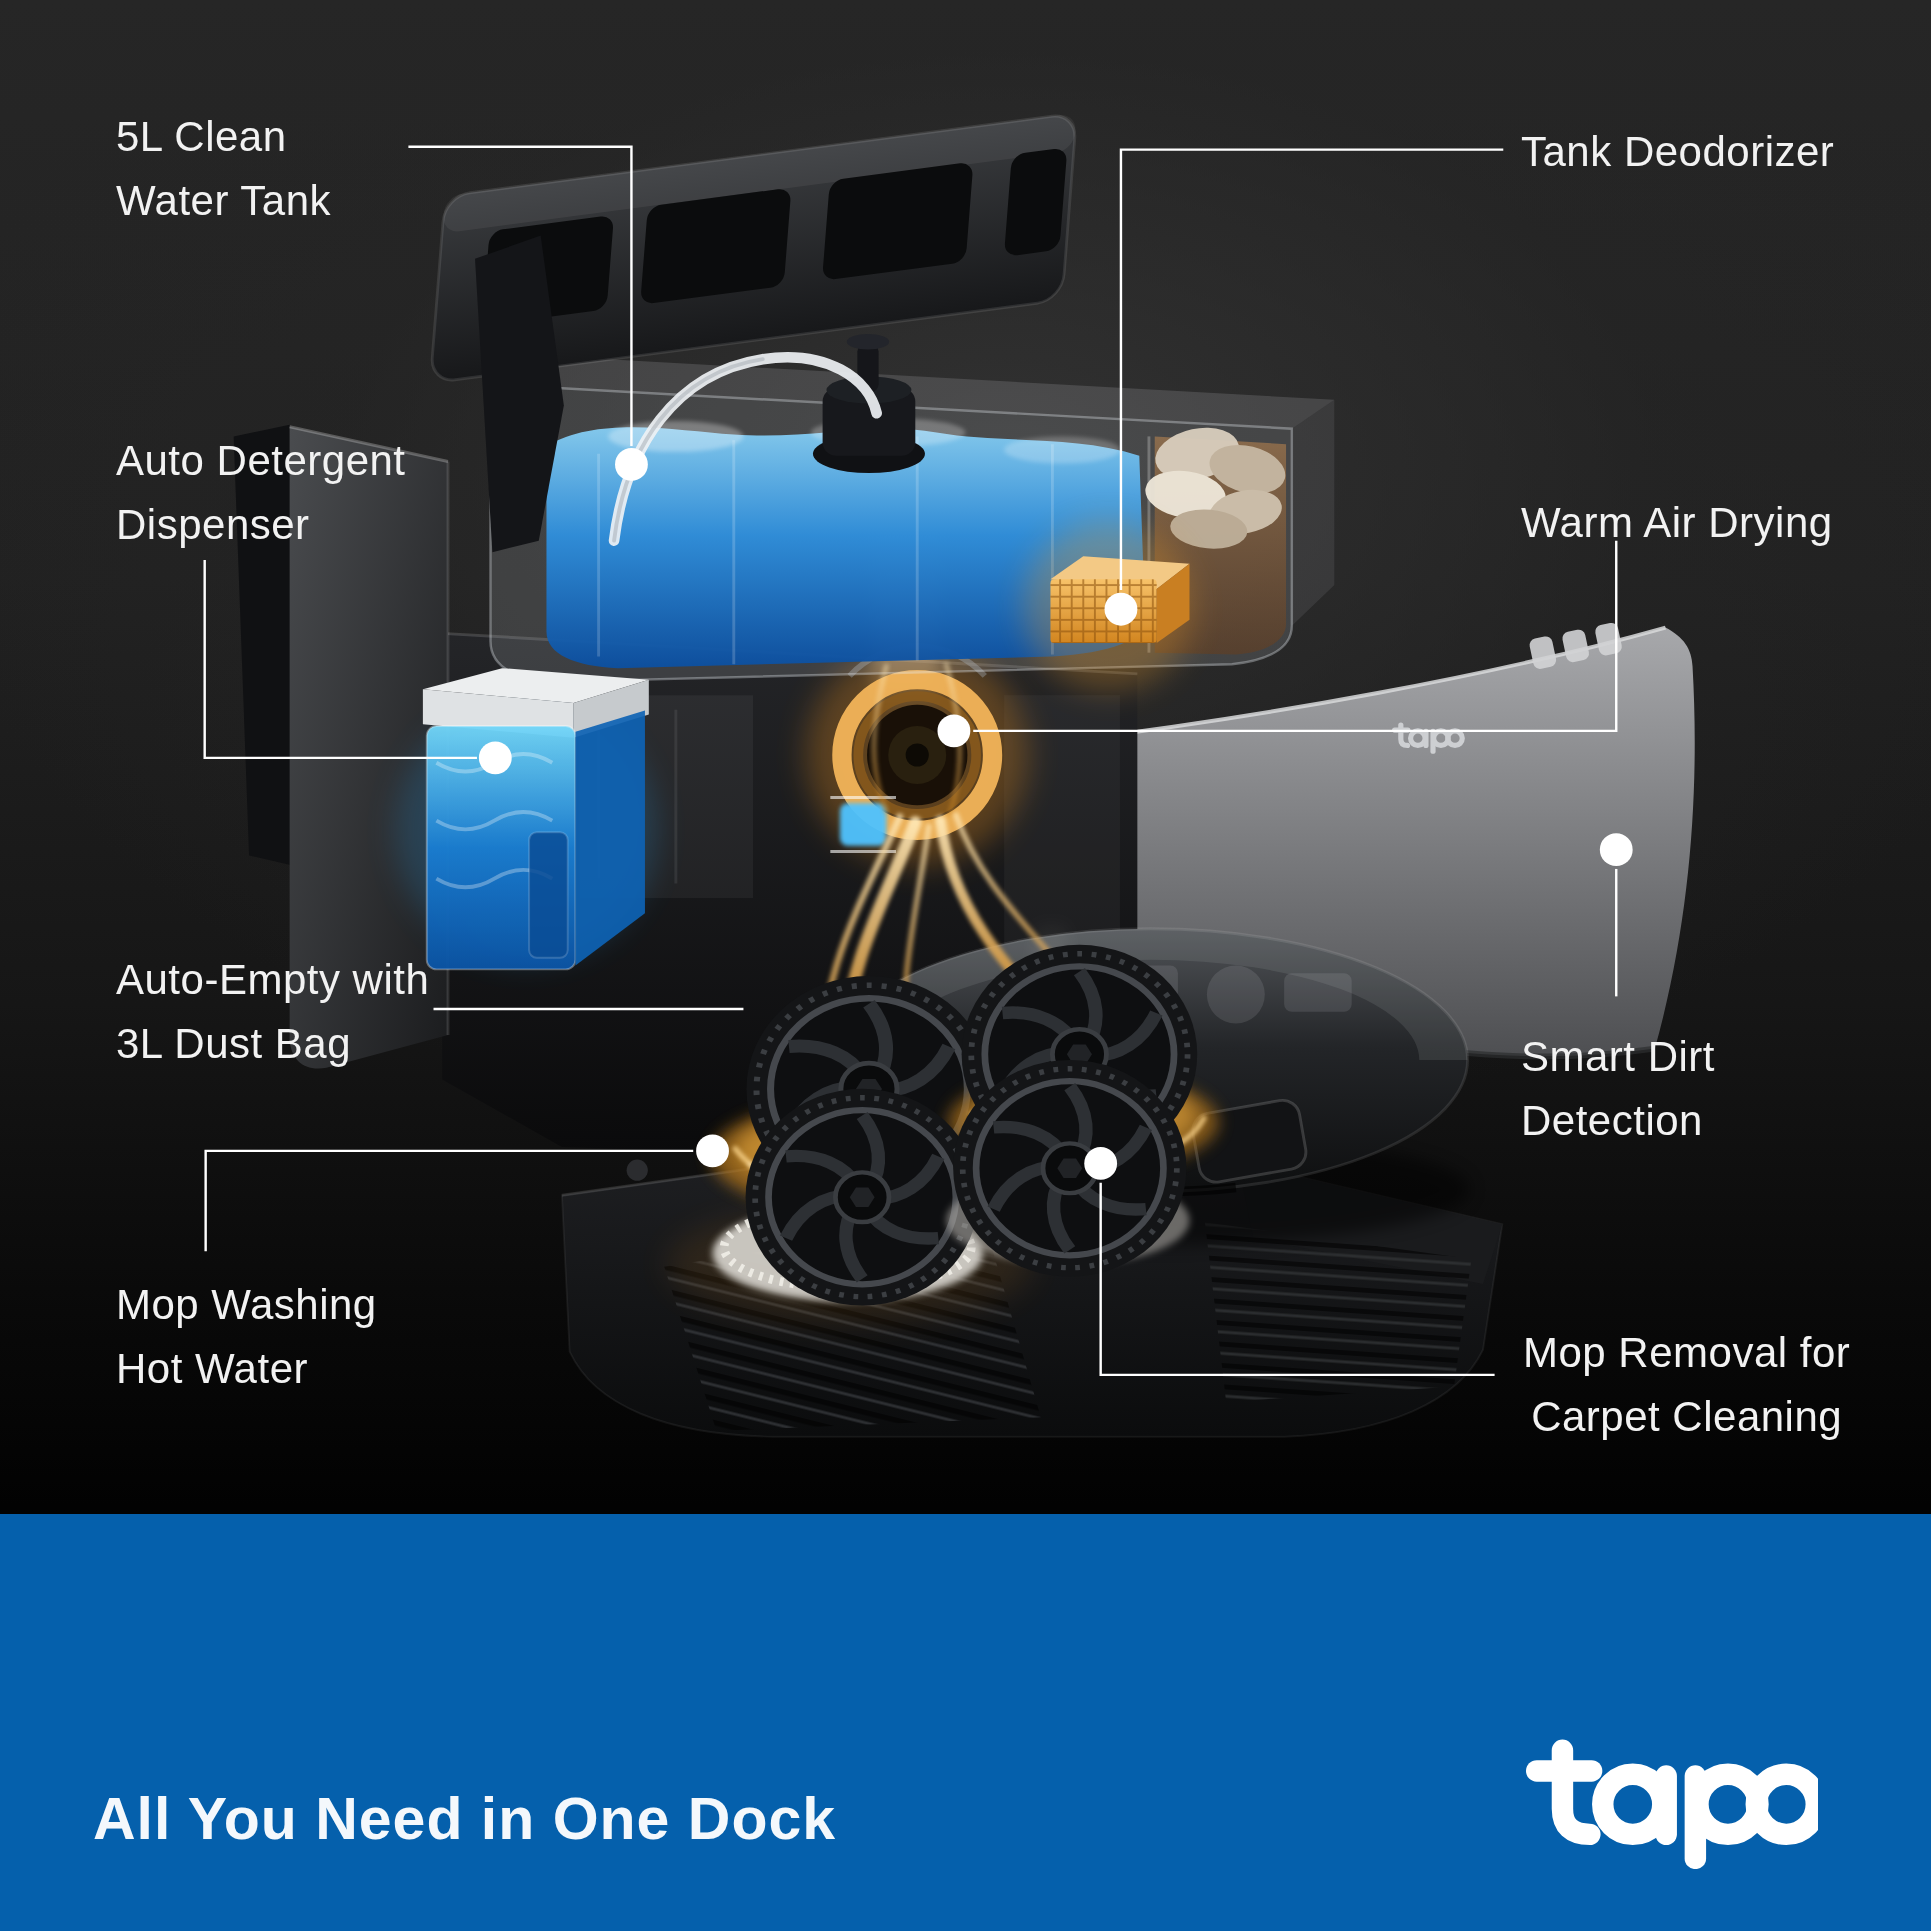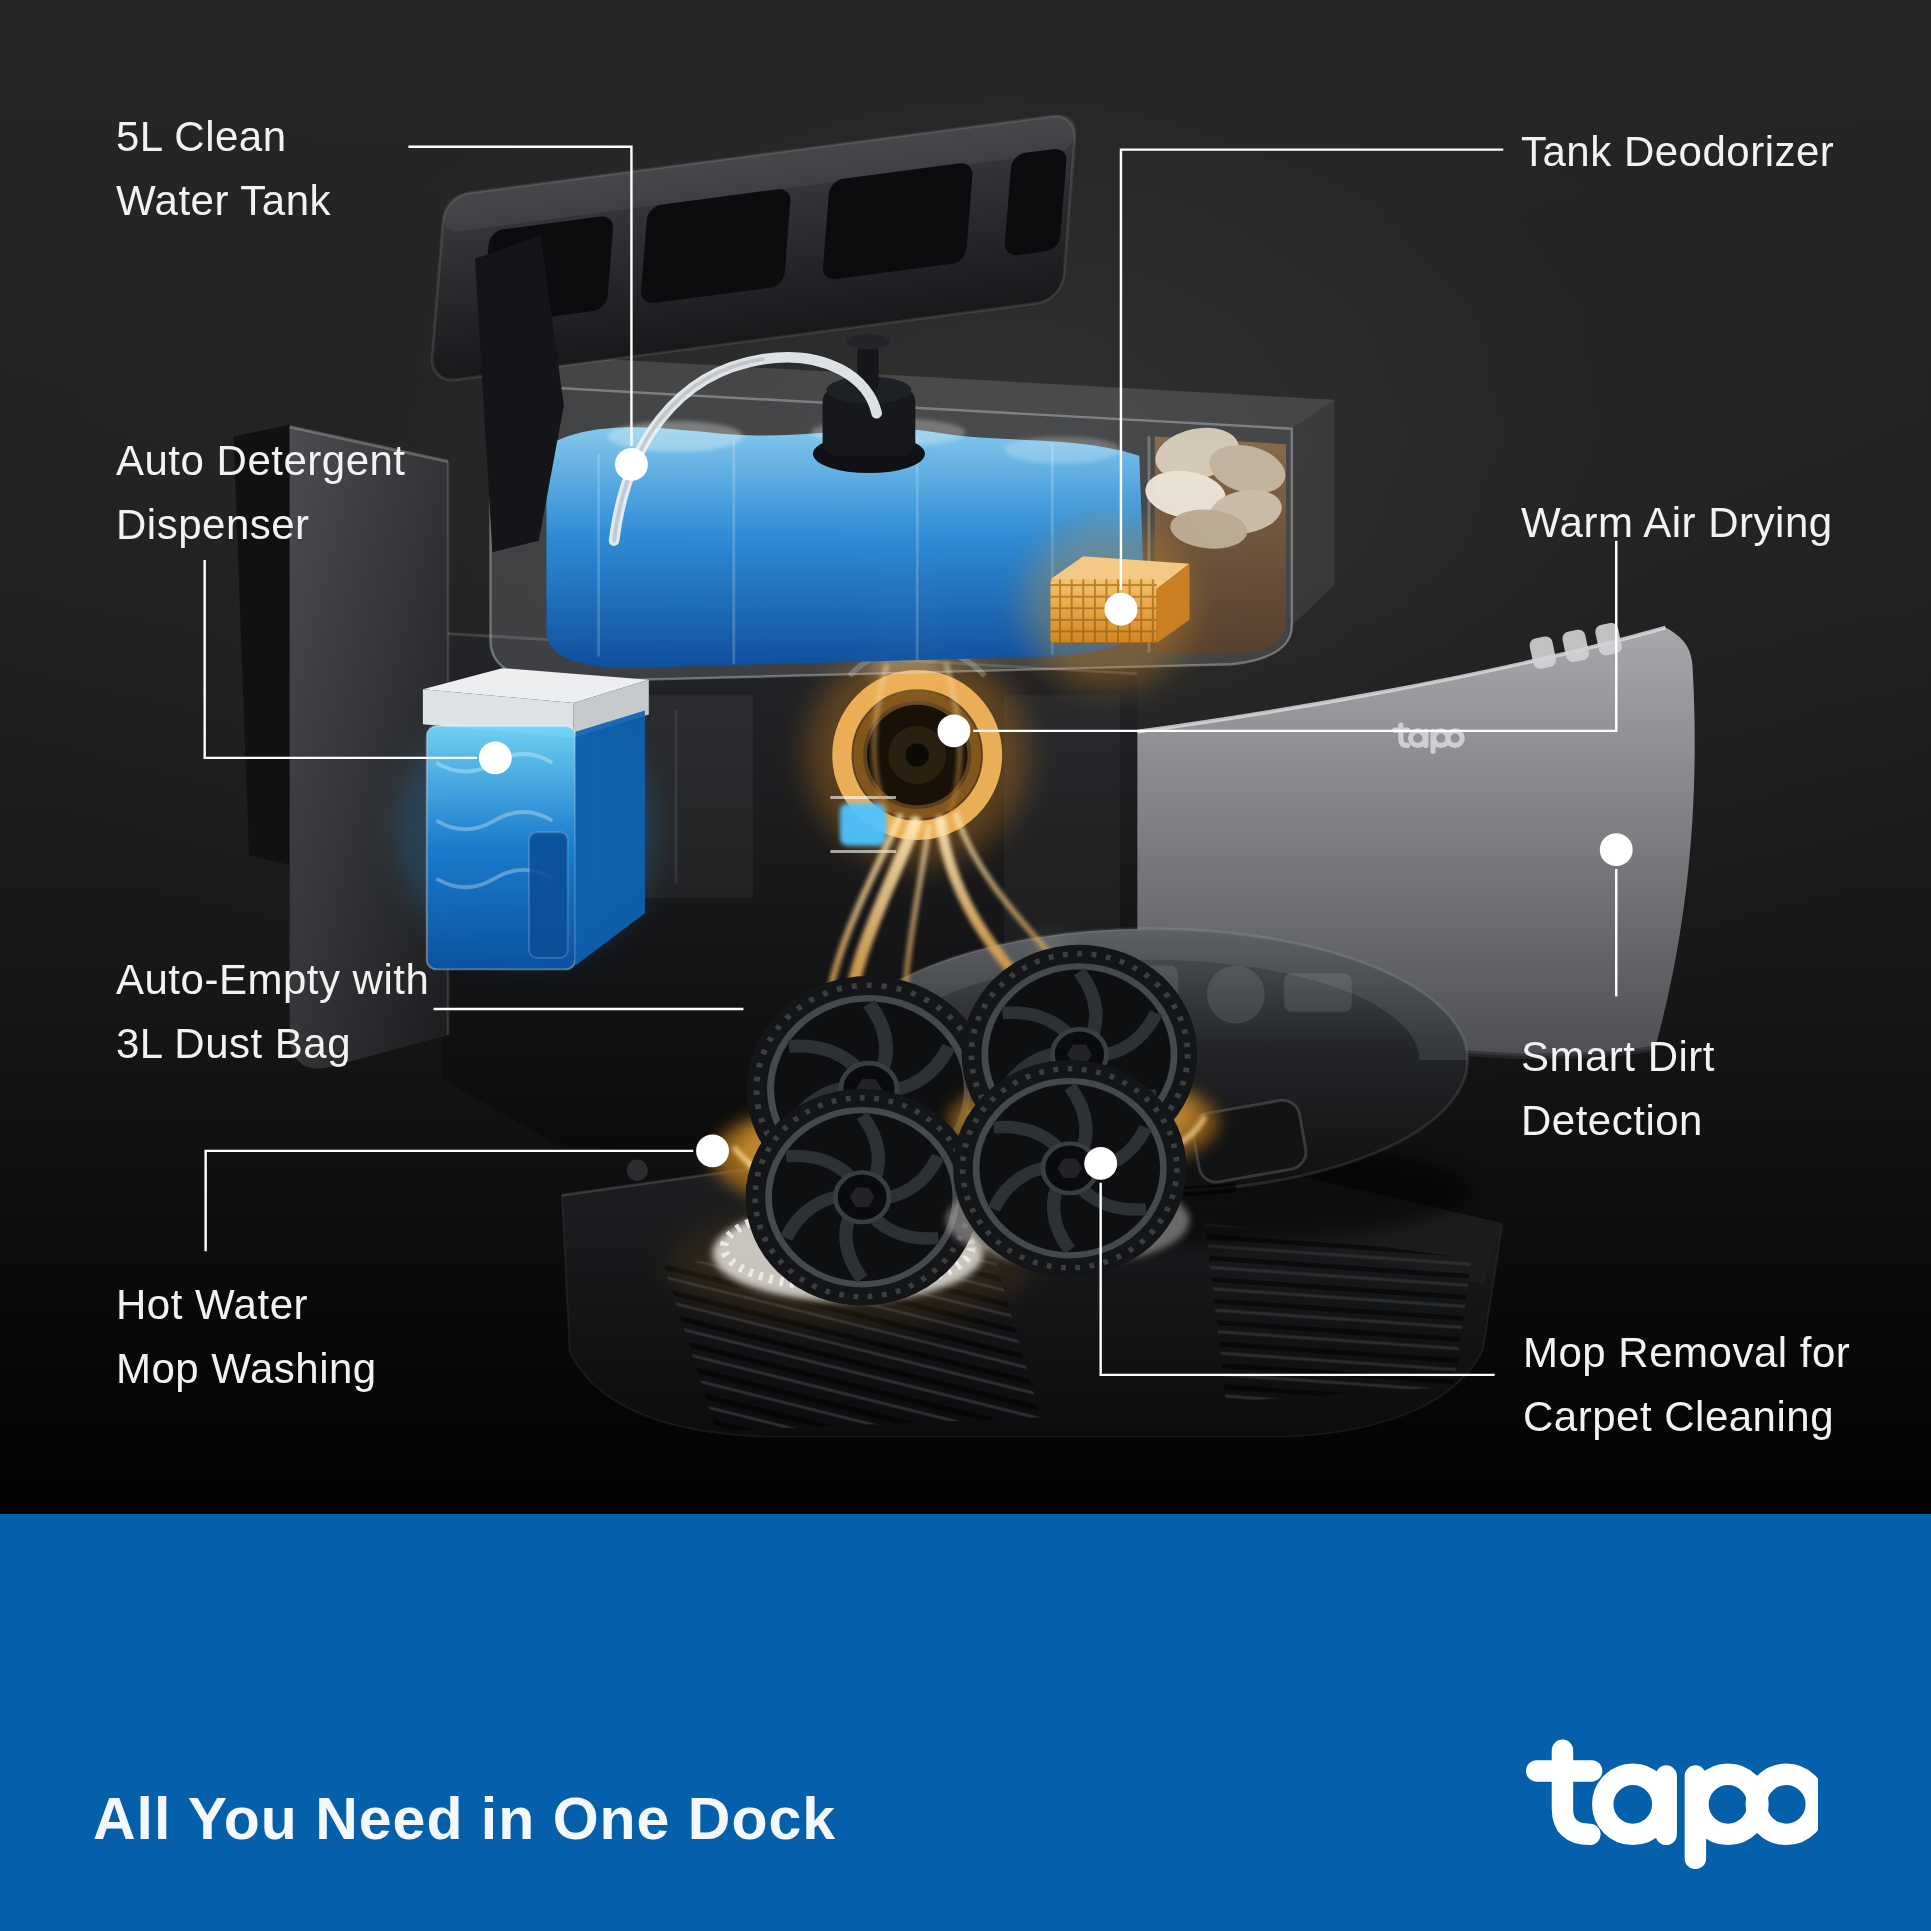--- a/index.html
+++ b/index.html
@@ -15,21 +15,21 @@
     position:absolute;color:#F2F2F2;font-size:42px;line-height:64px;
     font-weight:400;letter-spacing:0.5px;white-space:nowrap;
   }
   .cl-c0{left:116px;top:93px;margin-top:12px;}
   .cl-c1{left:1521px;top:120px;}
   .cl-c2{left:116px;top:429px;}
   .cl-c3{left:1521px;top:475px;margin-top:16px;}
   .cl-c4{left:116px;top:948px;}
   .cl-c5{left:1521px;top:1025px;}
   .cl-c6{left:116px;top:1273px;}
-  .cl-c7{left:1523px;top:1321px;}
+  .cl-c7{left:1523px;top:1321px;text-align:center;}
   .footer{
     position:absolute;left:0;top:1514px;width:1931px;height:417px;
     background:#0560AC;
   }
   .footer-title{
     position:absolute;left:93px;top:1769px;
     color:#F4F8FC;font-size:59px;font-weight:700;line-height:100px;
     letter-spacing:1px;white-space:nowrap;
   }
   .footer-logo{position:absolute;left:1523px;top:1738px;width:295px;height:131px;color:#FFFFFF;}
@@ -341,22 +341,22 @@
   </div>
   <div class="callout-label cl-c4">
     <div>Auto-Empty with</div>
     <div>3L Dust Bag</div>
   </div>
   <div class="callout-label cl-c5">
     <div>Smart Dirt</div>
     <div>Detection</div>
   </div>
   <div class="callout-label cl-c6">
+    <div>Mop Washing</div>
     <div>Hot Water</div>
-    <div>Mop Washing</div>
   </div>
   <div class="callout-label cl-c7">
     <div>Mop Removal for</div>
     <div>Carpet Cleaning</div>
   </div>
 
   <div class="footer"></div>
   <div class="footer-title">All You Need in One Dock</div>
   <svg class="footer-logo" viewBox="0 0 344 152">
     <use href="#tapo-logo-shape"></use>

